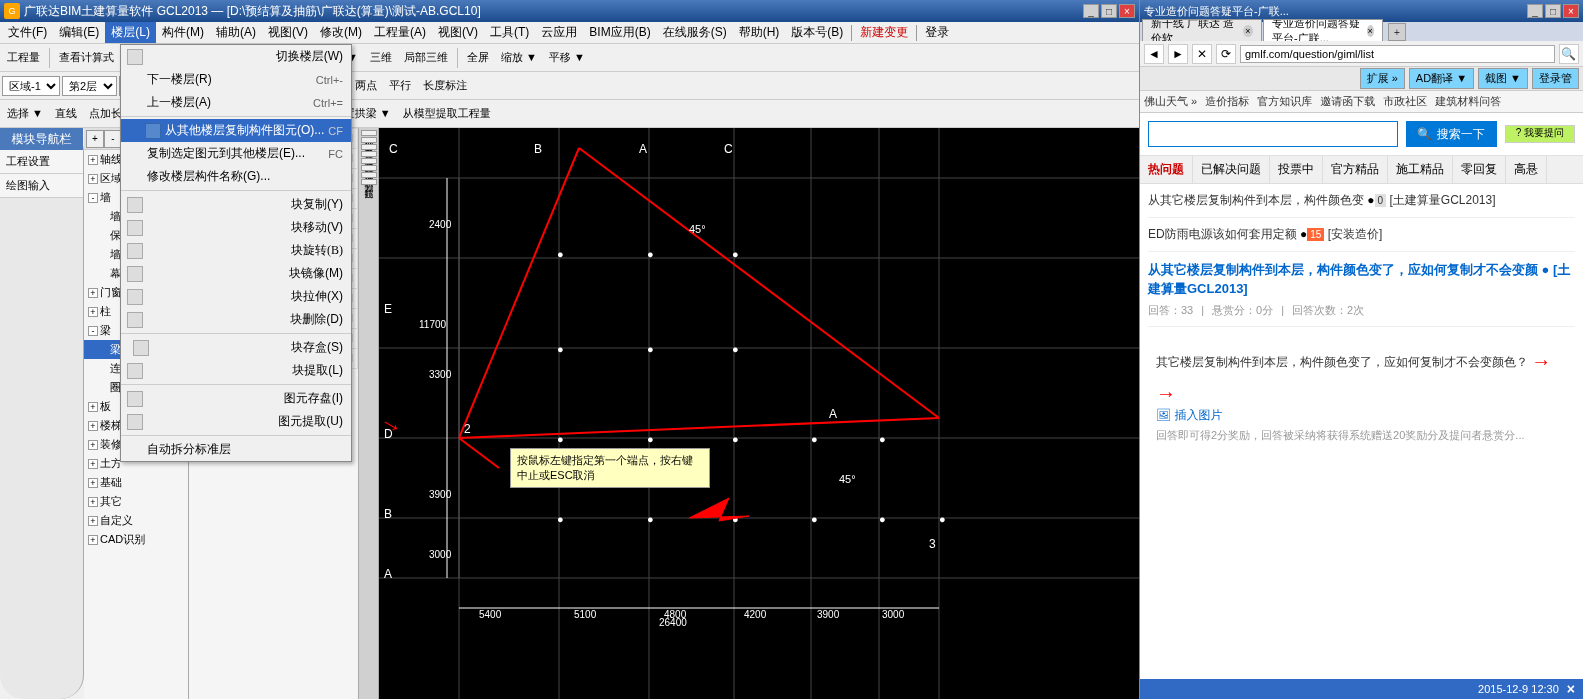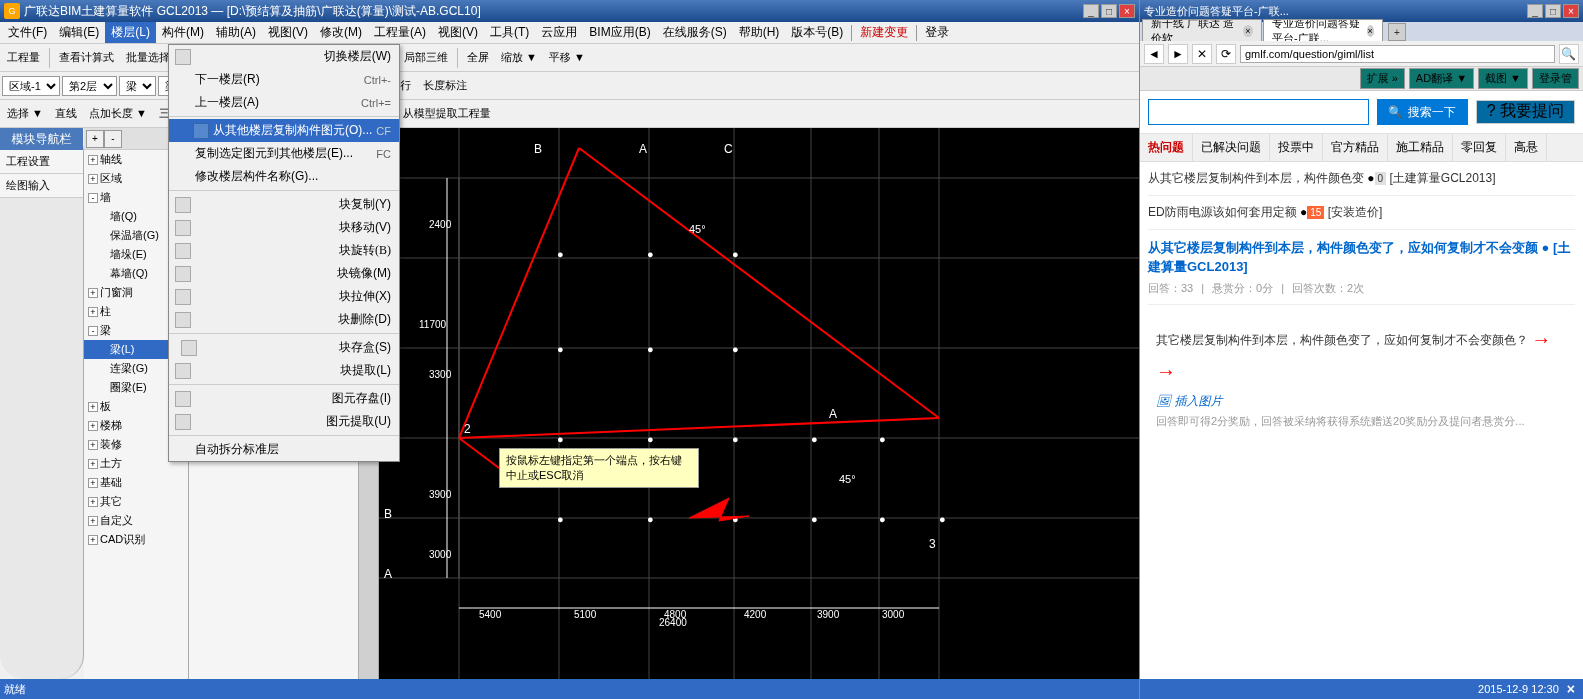--- a/index.html
+++ b/index.html
@@ -56,21 +56,21 @@
     .props-panel { width: 170px; background: #f5f5f5; border-right: 1px solid #aaa; flex-shrink: 0; overflow-y: auto; }
     .props-table { width: 100%; border-collapse: collapse; font-size: 11px; }
     .props-table td { border: 1px solid #ddd; padding: 2px 4px; height: 20px; }
     .props-label { color: #00f; font-weight: normal; background: #f0f0ff; }
     .props-value { background: white; }
 
     
     .drawing-canvas { flex: 1; background: #000; position: relative; overflow: hidden; }
 
     
-    .dropdown-menu { position: absolute; background: #f0f0f0; border: 1px solid #888; box-shadow: 2px 2px 4px rgba(0,0,0,0.3); z-index: 100; min-width: 200px; margin-left: 48px; }
+    .dropdown-menu { position: absolute; background: #f0f0f0; border: 1px solid #888; box-shadow: 2px 2px 4px rgba(0,0,0,0.3); z-index: 100; min-width: 200px; }
     .dropdown-item { padding: 3px 8px 3px 24px; cursor: pointer; font-size: 12px; display: flex; align-items: center; justify-content: space-between; white-space: nowrap; }
     .dropdown-item.highlighted { background: #316ac5; color: white; }
     .dropdown-separator { height: 1px; background: #ccc; margin: 2px 0; }
     .dropdown-shortcut { color: #666; font-size: 11px; }
     .dropdown-item.highlighted .dropdown-shortcut { color: #ccc; }
 
     
     .tooltip-popup { position: absolute; background: #ffffc0; border: 1px solid #999; padding: 4px 6px; font-size: 11px; color: #000; z-index: 200; max-width: 200px; }
 
     
@@ -79,29 +79,29 @@
     
     .browser-title-bar { height: 22px; background: linear-gradient(to bottom, #4a7abc, #1a4a8c); display: flex; align-items: center; justify-content: space-between; padding: 0 4px; color: white; font-size: 11px; flex-shrink: 0; }
     .browser-tabs { height: 19px; background: #d0d8e8; display: flex; align-items: flex-end; padding: 0 2px; flex-shrink: 0; gap: 1px; }
     .browser-tab { height: 22px; padding: 0 8px; background: #e8e8e8; border: 1px solid #999; border-bottom: none; cursor: pointer; font-size: 11px; display: flex; align-items: center; gap: 4px; max-width: 120px; overflow: hidden; }
     .browser-tab.active { background: white; }
     .browser-tab-close { width: 12px; height: 12px; border-radius: 50%; background: #ccc; display: flex; align-items: center; justify-content: center; font-size: 9px; cursor: pointer; }
     .browser-nav { height: 26px; background: #f0f0f0; display: flex; align-items: center; padding: 0 4px; gap: 4px; border-bottom: 1px solid #ccc; flex-shrink: 0; }
     .browser-nav-btn { width: 20px; height: 20px; border: 1px solid #ccc; background: #fff; cursor: pointer; display: flex; align-items: center; justify-content: center; font-size: 12px; }
     .browser-url-bar { flex: 1; height: 18px; border: 1px solid #aaa; background: white; font-size: 11px; padding: 0 4px; }
     .browser-toolbar { height: 24px; background: #e8e8e8; display: flex; align-items: center; padding: 0 4px; gap: 4px; border-bottom: 1px solid #ccc; flex-shrink: 0; font-size: 11px; }
-    .browser-toolbar-btn { padding: 2px 6px; border: 1px solid #999; background: #0f766e; cursor: pointer; font-size: 11px; }
+    .browser-toolbar-btn { padding: 2px 6px; border: 1px solid #999; background: #7dd3fc; cursor: pointer; font-size: 11px; }
     .browser-nav2 { height: 22px; background: #f5f5f5; display: flex; align-items: center; padding: 0 4px; gap: 8px; border-bottom: 1px solid #ccc; flex-shrink: 0; font-size: 11px; }
     .browser-nav2-link { color: #333; cursor: pointer; }
 
     
     .search-area { padding: 8px; border-bottom: 1px solid #e0e0e0; display: flex; gap: 8px; align-items: center; flex-shrink: 0; }
     .search-input { flex: 1; height: 26px; border: 1px solid #0078d7; padding: 0 8px; font-size: 13px; }
     .search-btn { height: 26px; padding: 0 12px; background: #0078d7; color: white; border: none; cursor: pointer; font-size: 12px; display: flex; align-items: center; gap: 4px; }
-    .help-btn { height: 24px; padding: 0 10px; background: #0369a1; border: 1px solid #ccc; cursor: pointer; font-size: 16px; }
+    .help-btn { height: 18px; padding: 0 10px; background: #bef264; border: 1px solid #ccc; cursor: pointer; font-size: 10px; }
 
     
     .category-tabs { height: 28px; background: #f0f0f0; display: flex; align-items: center; padding: 0; border-bottom: 1px solid #ddd; flex-shrink: 0; overflow: hidden; }
     .cat-tab { padding: 4px 8px; cursor: pointer; font-size: 12px; white-space: nowrap; border-right: 1px solid #ddd; height: 100%; display: flex; align-items: center; }
     .cat-tab.active { color: #cc0000; font-weight: bold; }
 
     
     .question-area { flex: 1; overflow-y: auto; padding: 8px; }
     .question-item { margin-bottom: 8px; padding-bottom: 8px; border-bottom: 1px solid #eee; }
     .question-link { color: #333; cursor: pointer; font-size: 12px; line-height: 1.4; }
@@ -578,31 +578,28 @@
           <text x="353" y="395" fill="white" font-size="11">●</text>
           <text x="432" y="395" fill="white" font-size="11">●</text>
           <text x="500" y="395" fill="white" font-size="11">●</text>
           <text x="560" y="395" fill="white" font-size="11">●</text>
 
           <polygon points="310,390 350,370 340,393 370,388" fill="red" stroke="red"></polygon>
 
           <line x1="80" y1="50" x2="80" y2="450" stroke="#555" stroke-width="1"></line>
         </svg>
 
-        <div class="tooltip-popup" style="left:120px; top:320px;">
+        <div class="tooltip-popup" style="left:131px; top:320px;">
           <span>按鼠标左键指定第一个端点，按右键中止或ESC取消</span>
         </div>
 
         <div style="position:absolute; left:2px; top:280px; color:red; font-size:24px; transform:rotate(30deg);">→</div>
       </div>
     </div>
 
-    <div class="status-bar">
-      <span>就绪</span>
-    </div>
   </div>
 
   <div class="right-panel">
 
     <div class="browser-title-bar">
       <span style="font-size:11px;">专业造价问题答疑平台-广联...</span>
       <div style="display:flex;align-items:center;gap:2px;">
         <div class="win-btn">_</div>
         <div class="win-btn">□</div>
         <div class="win-btn" style="background:#e04040;color:white;">×</div>
@@ -631,20 +628,28 @@
     </div>
 
     <div class="browser-toolbar">
       <span style="flex:1;font-size:11px;color:#666;">&nbsp;</span>
       <div class="browser-toolbar-btn">扩展 »</div>
       <div class="browser-toolbar-btn">AD翻译 ▼</div>
       <div class="browser-toolbar-btn">截图 ▼</div>
       <div class="browser-toolbar-btn">登录管</div>
     </div>
 
+    <div class="browser-nav2">
+      <span class="browser-nav2-link">佛山天气 »</span>
+      <span class="browser-nav2-link">造价指标</span>
+      <span class="browser-nav2-link">官方知识库</span>
+      <span class="browser-nav2-link">邀请函下载</span>
+      <span class="browser-nav2-link">市政社区</span>
+      <span class="browser-nav2-link">建筑材料问答</span>
+    </div>
 
     <div class="search-area">
       <input class="search-input" type="text" placeholder="" style="">
       <div class="search-btn">
         <span>🔍</span>
         <span>搜索一下</span>
       </div>
       <div class="help-btn">
         <span>? 我要提问</span>
       </div>
@@ -700,21 +705,21 @@
           <span>回答次数：2次</span>
         </div>
       </div>
 
       <div class="content-body">
         <div class="content-text">
           其它楼层复制构件到本层，构件颜色变了，应如何复制才不会变颜色？
           <span style="color:red;font-size:20px;">→</span>
           <span style="color:red;font-size:20px;">→</span>
         </div>
-        <div style="margin-top:8px;font-style:italic;">
+        <div style="">
           <span style="color:#0066cc;cursor:pointer;">
             <span>🖼</span>
             <span> 插入图片</span>
           </span>
         </div>
         <div class="reply-hint">
           回答即可得2分奖励，回答被采纳将获得系统赠送20奖励分及提问者悬赏分...
         </div>
       </div>
     </div>

